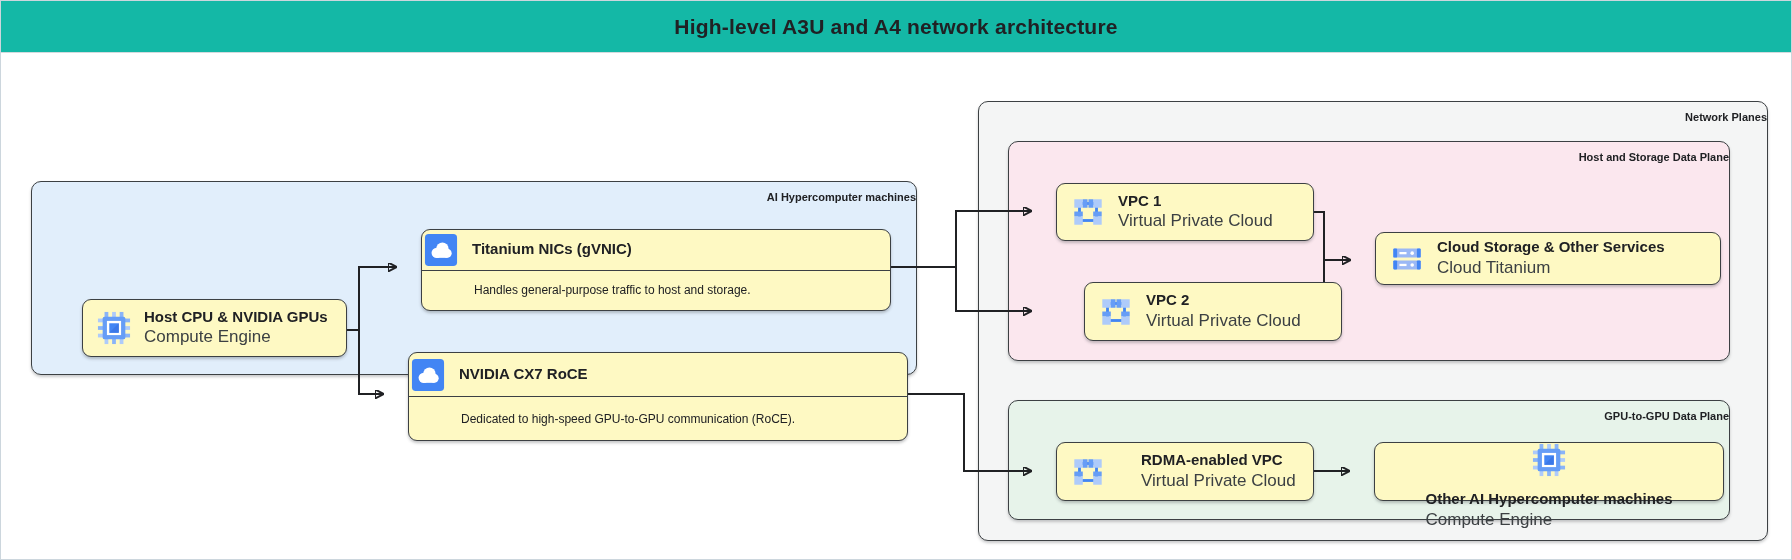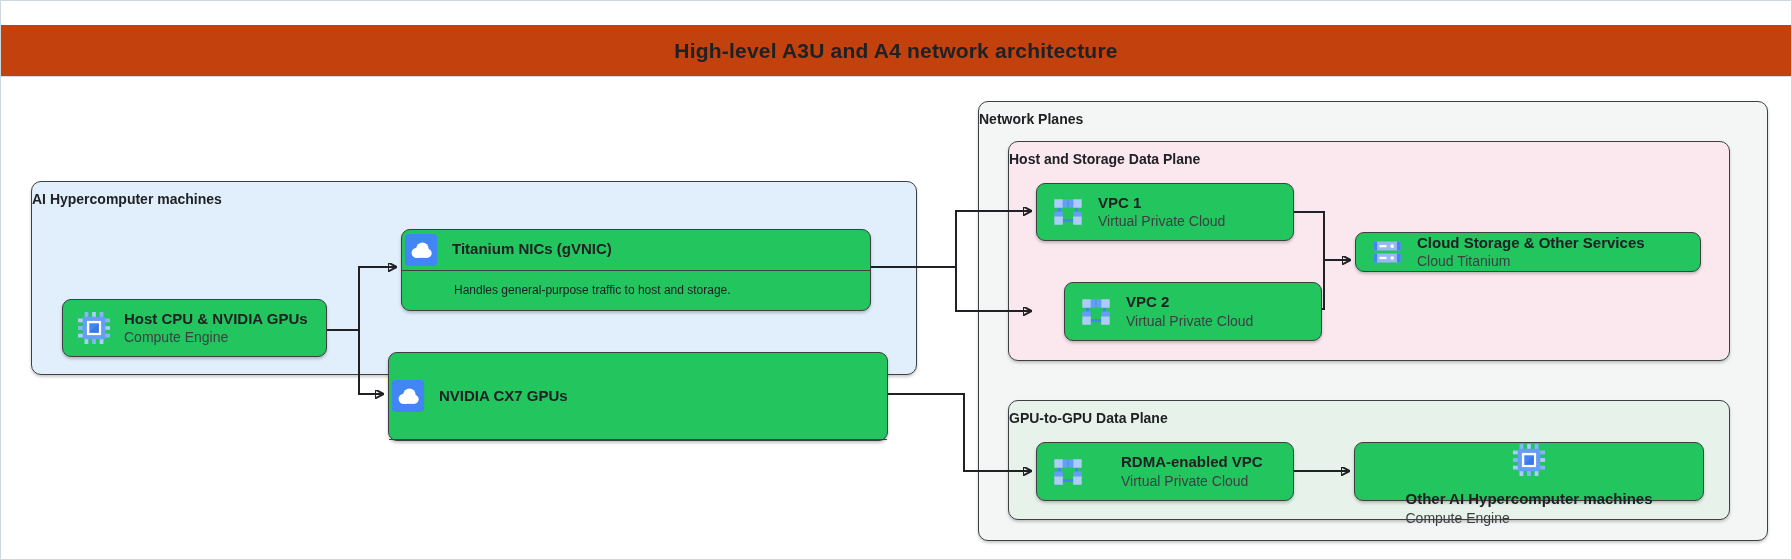--- a/index.html
+++ b/index.html
@@ -1,55 +1,55 @@
 <!DOCTYPE html>
 <html><head>
 <meta charset="utf-8">
 <style>
   html,body{margin:0;padding:0;background:#fff;}
   body{font-family:"Liberation Sans","DejaVu Sans",sans-serif;color:#202124;}
   #stage{position:relative;width:1792px;height:560px;box-sizing:border-box;
          border:1px solid #ccd6dd;background:#fff;overflow:hidden;}
 
   
-  .hdr{position:absolute;left:0;top:0;width:100%;height:52px;background:#c2410c;
-       border-bottom:1px solid #d3dade;display:flex;align-items:center;justify-content:center;box-sizing:border-box;margin-top:24px;}
+  .hdr{position:absolute;left:0;top:0;width:100%;height:52px;background:#14b8a6;
+       border-bottom:1px solid #d3dade;display:flex;align-items:center;justify-content:center;box-sizing:border-box;}
   .hdr h1{margin:0;font-size:21px;font-weight:bold;color:#202124;letter-spacing:.2px;}
 
   
   .container{position:absolute;box-sizing:border-box;border:1.5px solid #3c4043;border-radius:10px;
              box-shadow:0 2px 3px rgba(60,64,67,.28);}
-  .container .clabel{position:absolute;top:9px;left:0;width:100%;text-align:left;
-                     font-size:14px;font-weight:bold;color:#202124;}
+  .container .clabel{position:absolute;top:9px;left:0;width:100%;text-align:right;
+                     font-size:11px;font-weight:bold;color:#202124;}
   .c-blue {left:30px;  top:180px; width:886px; height:194px; background:#e1eefb;}
   .c-gray {left:977px; top:100px; width:790px; height:440px; background:#f4f5f5;}
   .c-pink {left:1007px;top:140px; width:722px; height:220px; background:#fbe7ee;}
   .c-green{left:1007px;top:399px; width:722px; height:120px; background:#e7f3ea;}
 
   
-  .node{position:absolute;box-sizing:border-box;background:#22c55e;border:1.5px solid #3c4043;
-        border-radius:9px;box-shadow:0 2px 3px rgba(60,64,67,.30);}
+  .node{position:absolute;box-sizing:border-box;background:#fef9c3;border:1.5px solid #3c4043;
+        border-radius:9px;box-shadow:0 2px 3px rgba(60,64,67,.30);margin-left:20px;}
   .node.simple{display:flex;align-items:center;padding:0 14px;gap:13px;}
   .ntitle{font-size:15px;font-weight:bold;line-height:1.25;color:#202124;white-space:nowrap;}
-  .nsub{font-size:14px;line-height:1.3;color:#3c4043;white-space:nowrap;}
+  .nsub{font-size:17px;line-height:1.3;color:#3c4043;white-space:nowrap;}
   .icon{flex:0 0 auto;width:34px;height:34px;}
 
   
   .node.nic{display:flex;flex-direction:column;padding:0 0;}
   .nic .nic-head{flex:1;display:flex;align-items:center;gap:14px;padding-left:2px;}
   .nic .divider{border:none;border-top:1.5px solid #3c4043;margin:0;}
   .nic .nic-desc{flex:1;display:flex;align-items:center;padding-left:52px;
                  font-size:12px;color:#202124;white-space:nowrap;}
 
   #n-host   {left:61px;  top:298px; width:265px; height:58px;}
   #n-titan  {left:400px; top:228px; width:470px; height:82px;}
   #n-cx7    {left:387px; top:351px; width:500px; height:89px;}
   #n-vpc1   {left:1035px;top:182px; width:258px; height:58px;}
   #n-vpc2   {left:1063px;top:281px; width:258px; height:59px;}
-  #n-storage{left:1354px;top:231px; width:346px; height:40px;}
+  #n-storage{left:1354px;top:231px; width:346px; height:53px;}
   #n-rdma   {left:1035px;top:441px; width:258px; height:59px;gap:36px;}
   #n-other  {left:1353px;top:441px; width:350px; height:59px;flex-direction:column;}
 
   
   #wires{position:absolute;left:0;top:0;width:1792px;height:560px;pointer-events:none;}
   #wires path{stroke:#202124;stroke-width:2;fill:none;}
 </style>
 </head>
 <body>
 
@@ -163,23 +163,24 @@
     </div>
     <hr class="divider">
     <div class="nic-desc">Handles general-purpose traffic to host and storage.</div>
   </div>
 
   <div id="n-cx7" class="node nic">
     <div class="nic-head">
       <svg class="icon" viewBox="0 0 36 36">
           <use href="#ico-cloud"></use>
         </svg>
-      <div class="ntitle">NVIDIA CX7 GPUs</div>
+      <div class="ntitle">NVIDIA CX7 RoCE</div>
     </div>
     <hr class="divider">
+    <div class="nic-desc">Dedicated to high-speed GPU-to-GPU communication (RoCE).</div>
   </div>
 
   <div id="n-vpc1" class="node simple">
     <svg class="icon" viewBox="0 0 36 36">
         <use href="#ico-vpc"></use>
       </svg>
     <div>
       <div class="ntitle">VPC 1</div>
       <div class="nsub">Virtual Private Cloud</div>
     </div>

